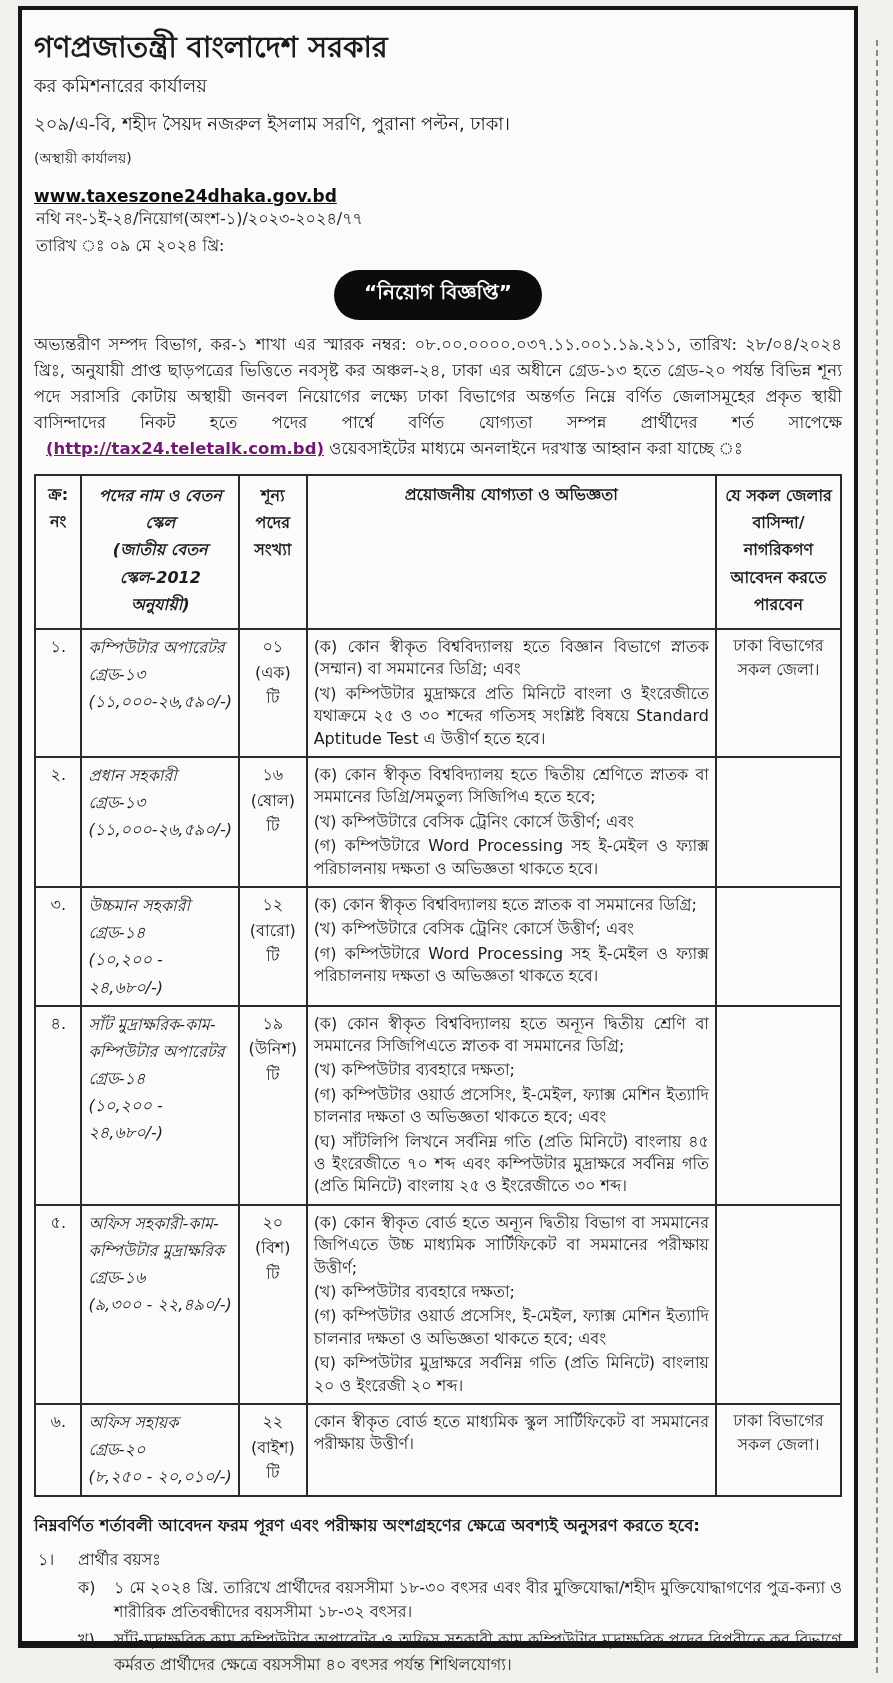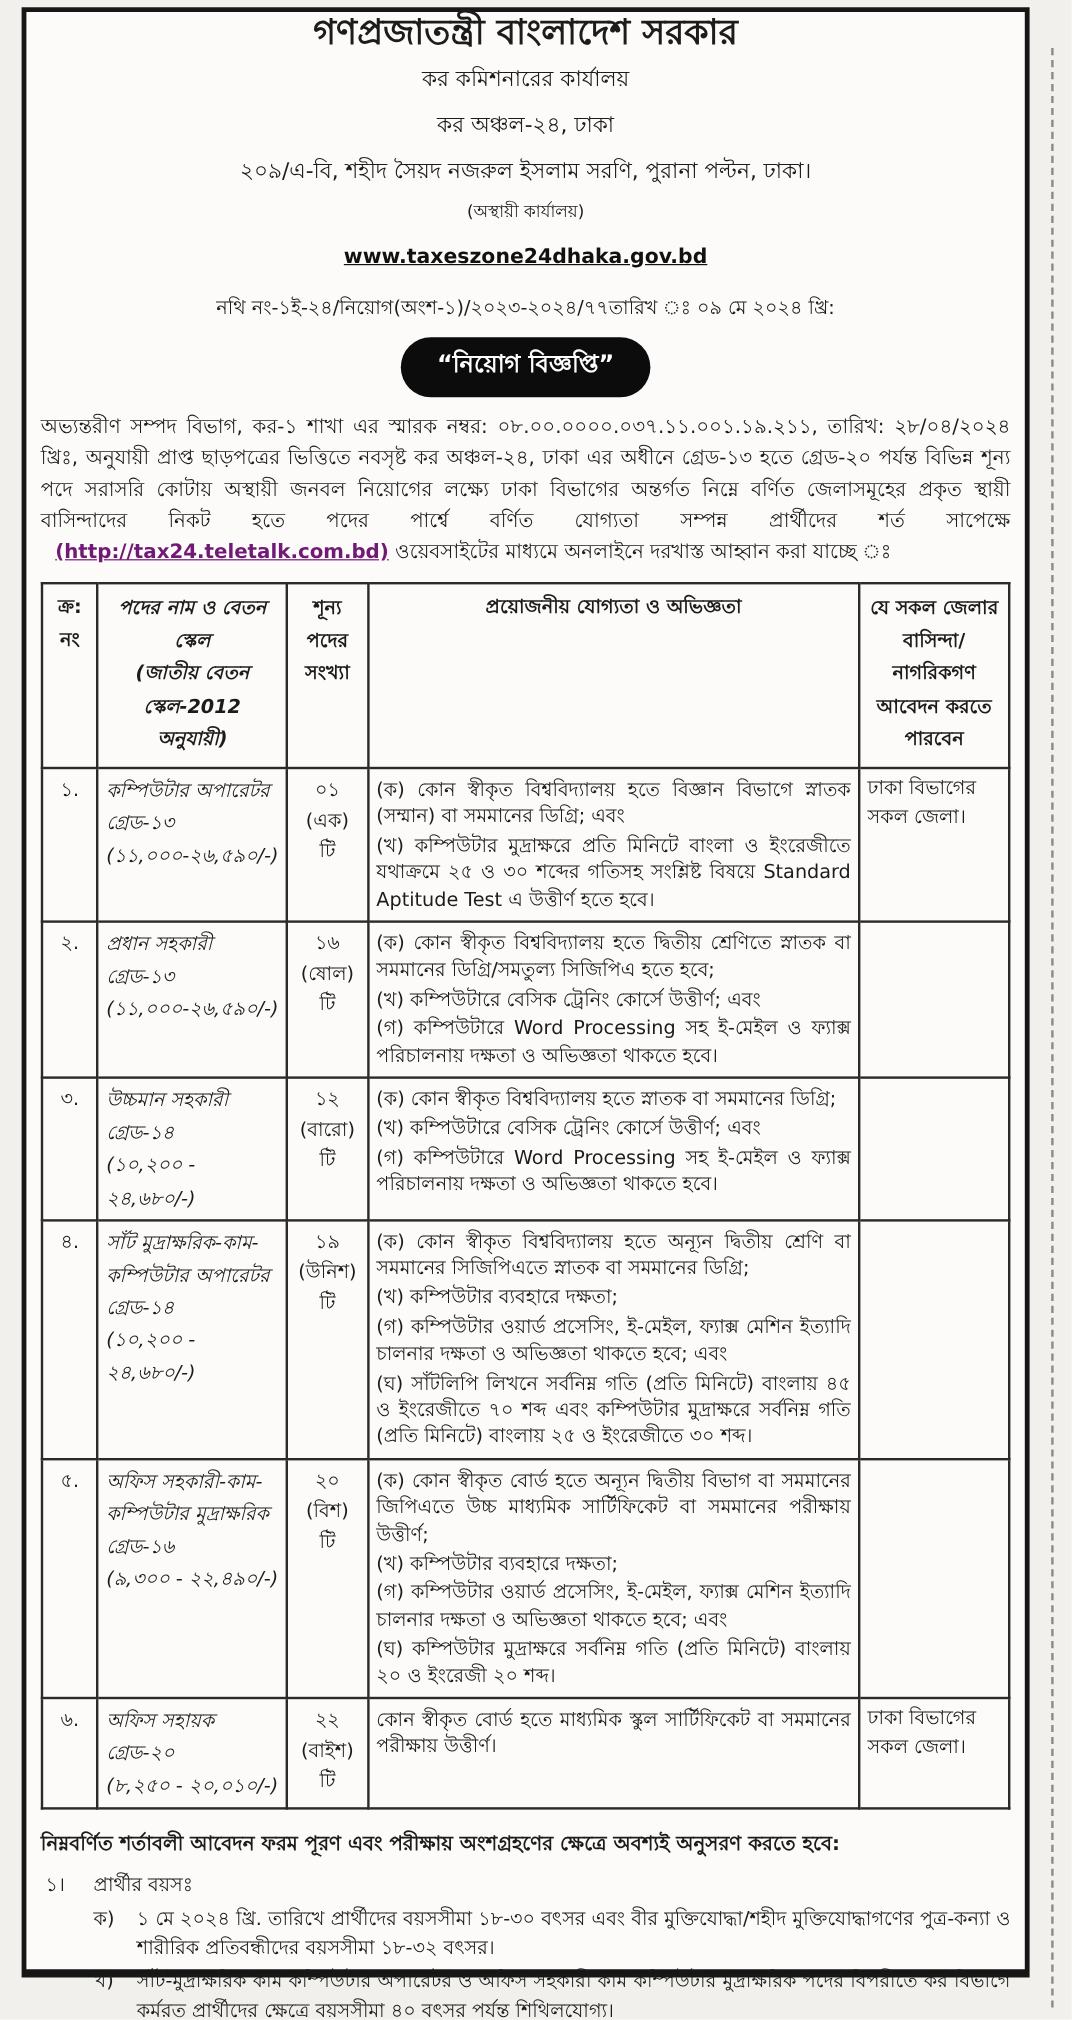--- a/index.html
+++ b/index.html
@@ -18,47 +18,47 @@
     border:4px solid #161616;
     border-bottom-width:7px;
     box-sizing:border-box;
     padding:0 12px;
   }
   .scan-edge{
     position:absolute;top:40px;bottom:10px;left:876px;width:0;
     border-left:2px dashed #8a8a8a;
   }
   
-  .head{ text-align:center; }
+  .head{ text-align:left; padding-top:20px; }
   .govt{ font-size:29px; font-weight:bold; line-height:1.2; }
   .hline{ font-size:18px; margin-top:7px; }
   .temp-office{ font-size:14px; margin-top:6px; }
   .website{ font-size:17px; font-weight:bold; text-decoration:underline; margin-top:15px; display:inline-block; color:#111; }
-  .memo-row{ display:flex; justify-content:center; font-size:16px; margin-top:20px; padding:0 2px; }
+  .memo-row{ display:flex; justify-content:center; font-size:16px; margin-top:0; padding:0 2px;flex-direction:column; }
   
   .title-wrap{ text-align:center; margin-top:10px; }
   .title-badge{
     display:inline-block; background:#0c0c0c; color:#ffffff;
     font-size:20px; font-weight:bold;
     padding:7px 30px 10px; border-radius:26px;
   }
   
   .intro{ font-size:16.5px; line-height:1.58; text-align:justify; margin-top:12px; }
   .intro .lnk{ font-weight:bold; text-decoration:underline; color:#701a75;margin-left:12px; }
   
   table.jobs{ width:100%; border-collapse:collapse; margin-top:12px; font-size:16px;padding-left:28px; }
   table.jobs th, table.jobs td{
     border:2px solid #2a2a2a; vertical-align:top; padding:4px 6px; box-sizing:border-box;
   }
   table.jobs th{ font-weight:bold; text-align:center; padding:6px 4px 10px; }
   .c-sl{ width:5.8%; text-align:center; }
   .c-post{ width:18.8%;font-style:italic; }
   .c-count{ width:8.4%; text-align:center; }
   .c-qual{ width:51.4%; }
-  .c-dist{ width:15.6%; }
+  .c-dist{ width:15.6%; text-align:center; }
   .post-line{ line-height:1.7; }
   .count-line{ line-height:1.6; text-align:center; }
   .qual-line{ line-height:1.4; text-align:justify; margin:2px 0; }
   td.c-dist{ line-height:1.5; padding-top:6px; }
   
   .cond-head{ font-size:16.5px; font-weight:bold; margin-top:16px; }
   .cond-list{ margin-top:8px; }
   .cond-row{ display:flex; font-size:16px; line-height:1.52; margin-top:4px; }
   .cond-row .m{ flex:0 0 auto; }
   .cond-row .t{ flex:1 1 auto; text-align:justify; }
@@ -66,21 +66,20 @@
   .cond-row.l2{ margin-left:44px; } .cond-row.l2 .m{ width:36px; }
 </style>
 </head>
 <body>
 
 <div class="frame">
 
   <div class="head">
     <div class="govt">গণপ্রজাতন্ত্রী বাংলাদেশ সরকার</div>
     <div class="hline">কর কমিশনারের কার্যালয়</div>
-    <div class="hline">কর অঞ্চল-২৪, ঢাকা</div>
     <div class="hline">২০৯/এ-বি, শহীদ সৈয়দ নজরুল ইসলাম সরণি, পুরানা পল্টন, ঢাকা।</div>
     <div class="temp-office">(অস্থায়ী কার্যালয়)</div>
     <div><a class="website" href="#">www.taxeszone24dhaka.gov.bd</a></div>
   </div>
 
   <div class="memo-row">
     <span>নথি নং-১ই-২৪/নিয়োগ(অংশ-১)/২০২৩-২০২৪/৭৭</span>
     <span>তারিখ ঃ ০৯ মে ২০২৪ খ্রি:</span>
   </div>
 

